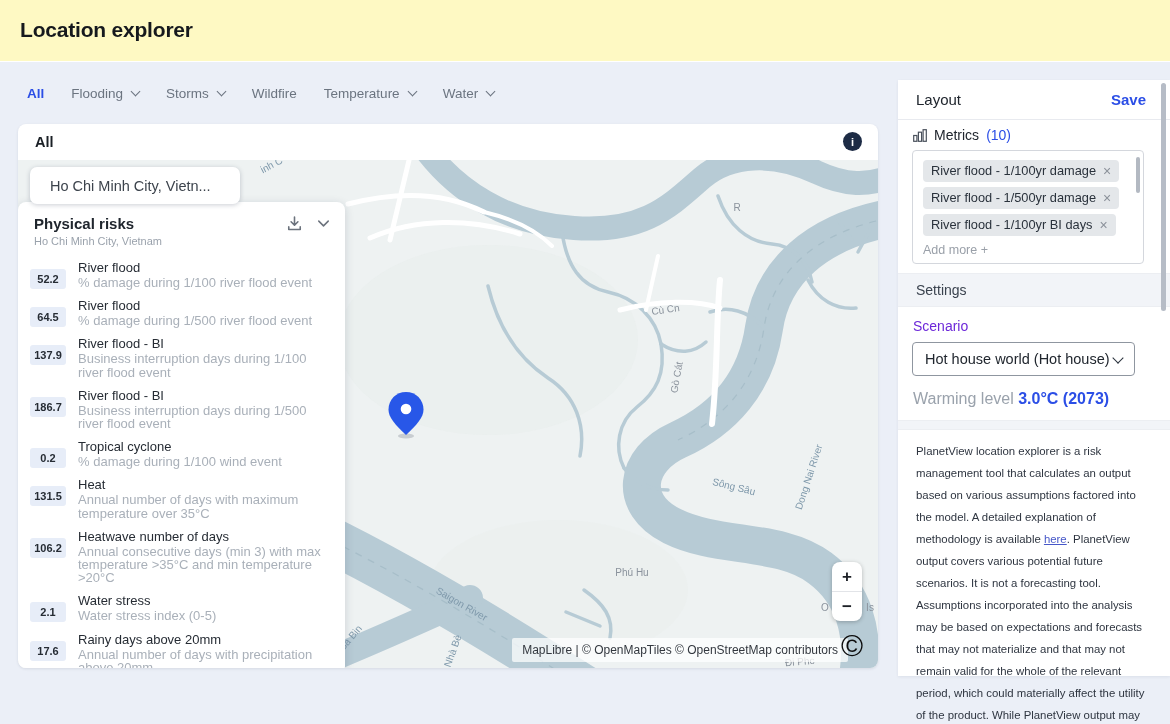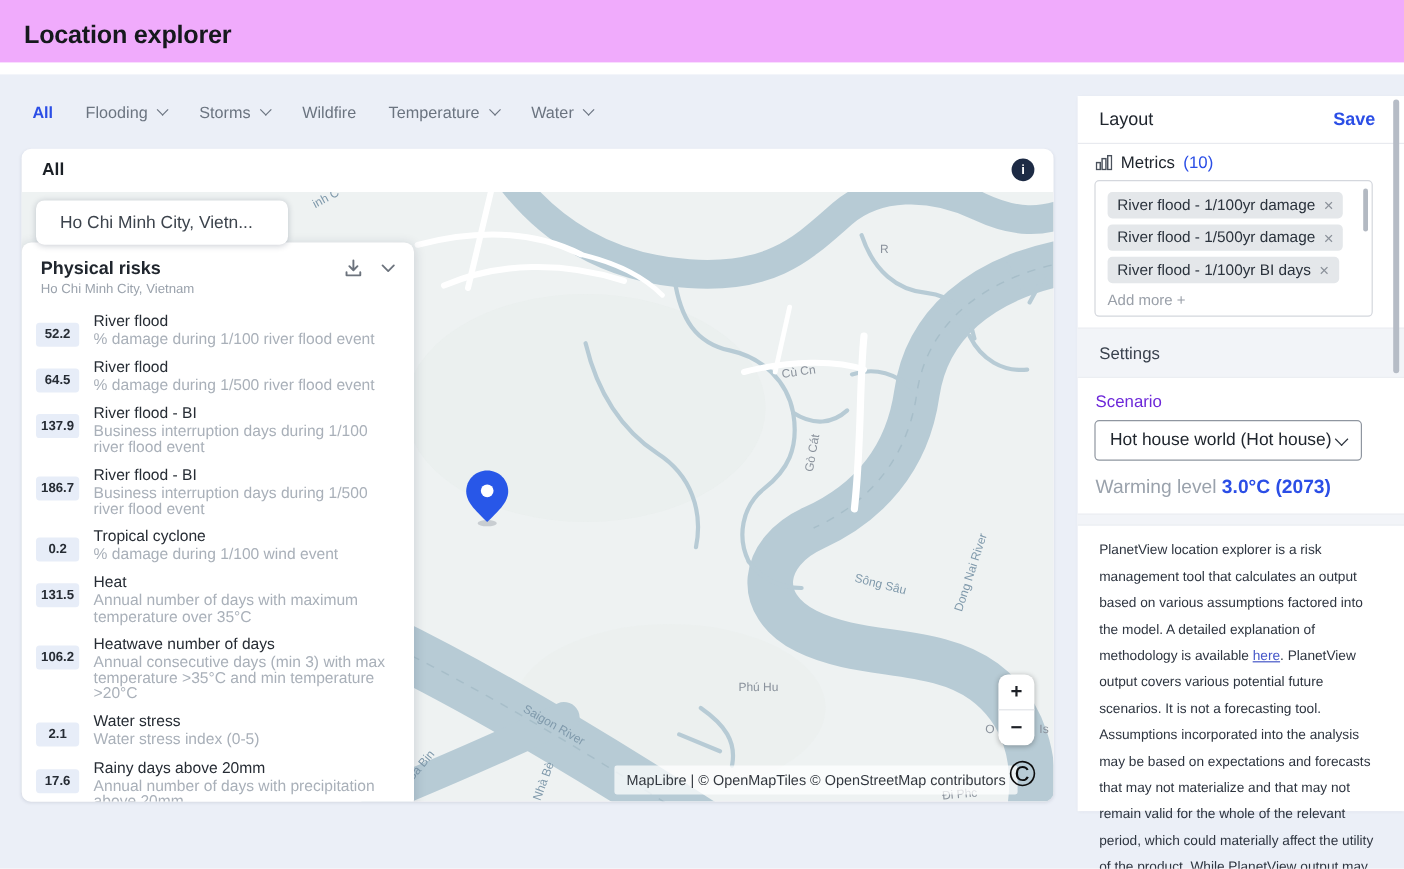--- a/index.html
+++ b/index.html
@@ -1,19 +1,19 @@
 <!DOCTYPE html>
 <html><head>
 <meta charset="utf-8">
 <style>
   *{box-sizing:border-box;margin:0;padding:0}
   html,body{width:1170px;height:724px}
   body{position:relative;font-family:"Liberation Sans",sans-serif;background:#fff;overflow:hidden}
 
-  .header{position:absolute;top:0;left:0;right:0;height:52px;background:#f0abfc}
+  .header{position:absolute;top:0;left:0;right:0;height:61px;background:#fef9c3}
   .page-title{position:absolute;left:20px;top:18px;font-size:21px;font-weight:700;color:#16191d;letter-spacing:-.2px}
 
   .content-bg{position:absolute;top:62px;left:0;right:0;bottom:0;background:#ebeff7}
 
   .tabbar{position:absolute;top:62px;left:0;height:62px;display:flex;align-items:center;padding-left:27px;gap:27px;z-index:2}
   .tab{display:flex;align-items:center;gap:9px;font-size:13.5px;color:#6b7480;cursor:pointer}
   .tab.active{color:#2b4ee6;font-weight:700}
   .chev{width:7px;height:7px;border-right:1.6px solid #6b7480;border-bottom:1.6px solid #6b7480;transform:rotate(45deg);margin-top:-4px}
 
   .map-card{position:absolute;left:18px;top:124px;width:860px;height:544px;background:#fff;border-radius:8px;box-shadow:0 1px 3px rgba(20,30,60,.1);overflow:hidden;z-index:2}
@@ -51,21 +51,21 @@
   .sb-row1{height:40px;border-bottom:1px solid #e8eaef;display:flex;align-items:center;justify-content:space-between;padding:0 24px 0 18px}
   .sb-layout{font-size:15px;color:#20262e}
   .sb-save{font-size:15px;font-weight:700;color:#2b4ee6;cursor:pointer}
   .sb-metrics{display:flex;align-items:center;gap:7px;margin:7px 18px 0 15px;font-size:14px;color:#20262e}
   .sb-metrics .count{color:#2b4ee6}
   .chips-box{position:relative;margin:7px 26px 0 14px;border:1px solid #d4d7dd;border-radius:4px;padding:9px 10px 6px}
   .chip{display:inline-flex;align-items:center;gap:7px;background:#e4e7ea;border-radius:4px;padding:3px 8px 4px;font-size:12.8px;color:#2a323c;margin-bottom:5px}
   .chip-x{color:#8b919a;font-size:14px;cursor:pointer;line-height:1}
   .add-more{font-size:12.5px;color:#9aa0a9;margin-top:2px;cursor:pointer}
   .box-scroll{position:absolute;top:6px;right:3px;width:4px;height:36px;background:#b3b9c2;border-radius:2px}
-  .settings-band{margin-top:9px;height:42px;background:#f2f4f8;display:flex;align-items:center;padding:0 18px;font-size:14px;color:#3a424e;border-top:1px solid #eceef2;border-bottom:1px solid #eceef2}
+  .settings-band{margin-top:9px;height:34px;background:#f2f4f8;display:flex;align-items:center;padding:0 18px;font-size:14px;color:#3a424e;border-top:1px solid #eceef2;border-bottom:1px solid #eceef2}
   .scenario-label{margin:11px 18px 0 15px;font-size:14px;color:#6d28d9}
   .select{margin:8px 35px 0 14px;height:34px;border:1px solid #8f96a0;border-radius:4px;display:flex;align-items:center;justify-content:space-between;padding:0 12px;font-size:14.5px;color:#20262e;cursor:pointer;background:#fff}
   .select .chev{border-color:#2a323c;width:8px;height:8px;border-width:1.8px;margin-top:-2px}
   .warming{margin:14px 18px 0 15px;font-size:16px;color:#9aa2ac}
   .warming b{color:#2b4ee6;font-weight:700}
   .sb-band2{margin-top:12px;height:10px;background:#f2f4f8;border-top:1px solid #eceef2;border-bottom:1px solid #eceef2}
   .disclaimer{margin:10px 22px 0 18px;font-size:11.4px;line-height:22px;color:#2e3540}
   .disclaimer a{color:#4657c8;text-decoration:underline}
 
   .page-scrollbar{position:absolute;left:1161px;top:83px;width:5px;height:228px;background:#b6bcc6;border-radius:3px;z-index:5}

